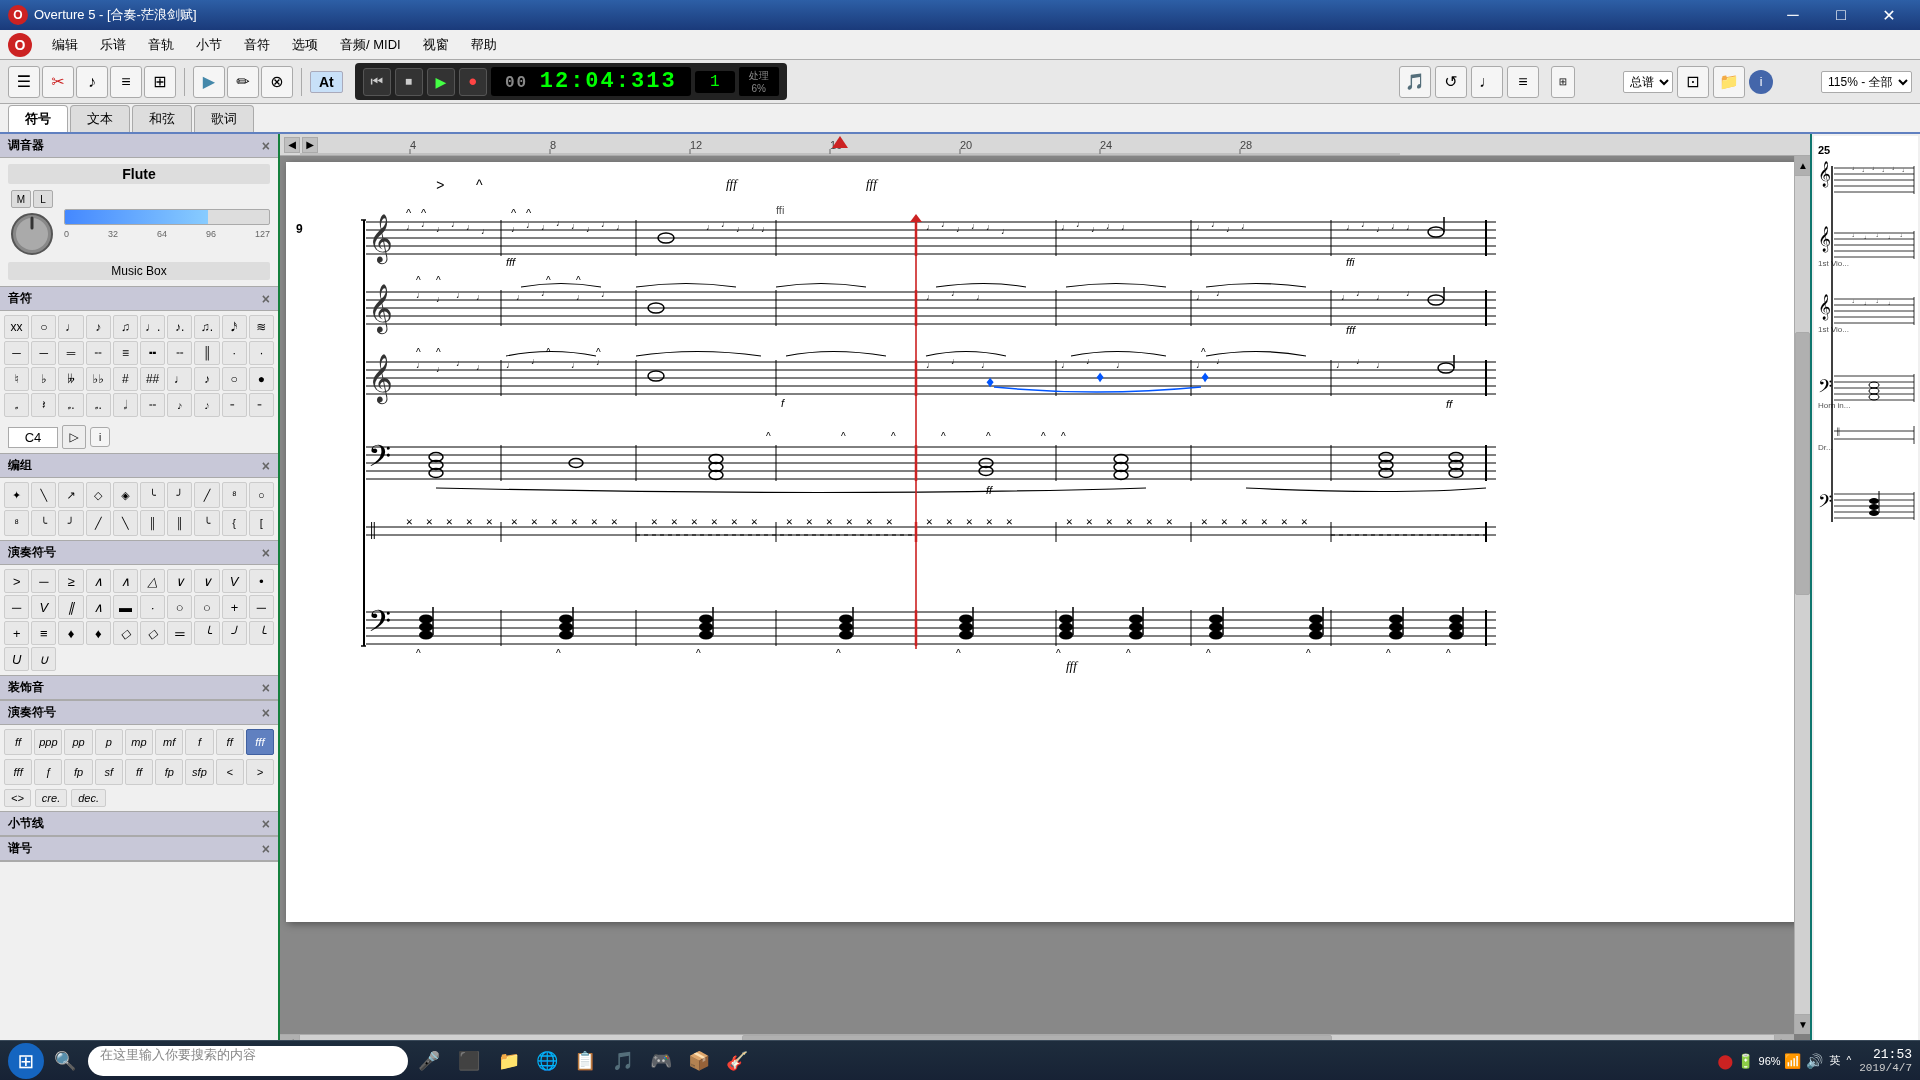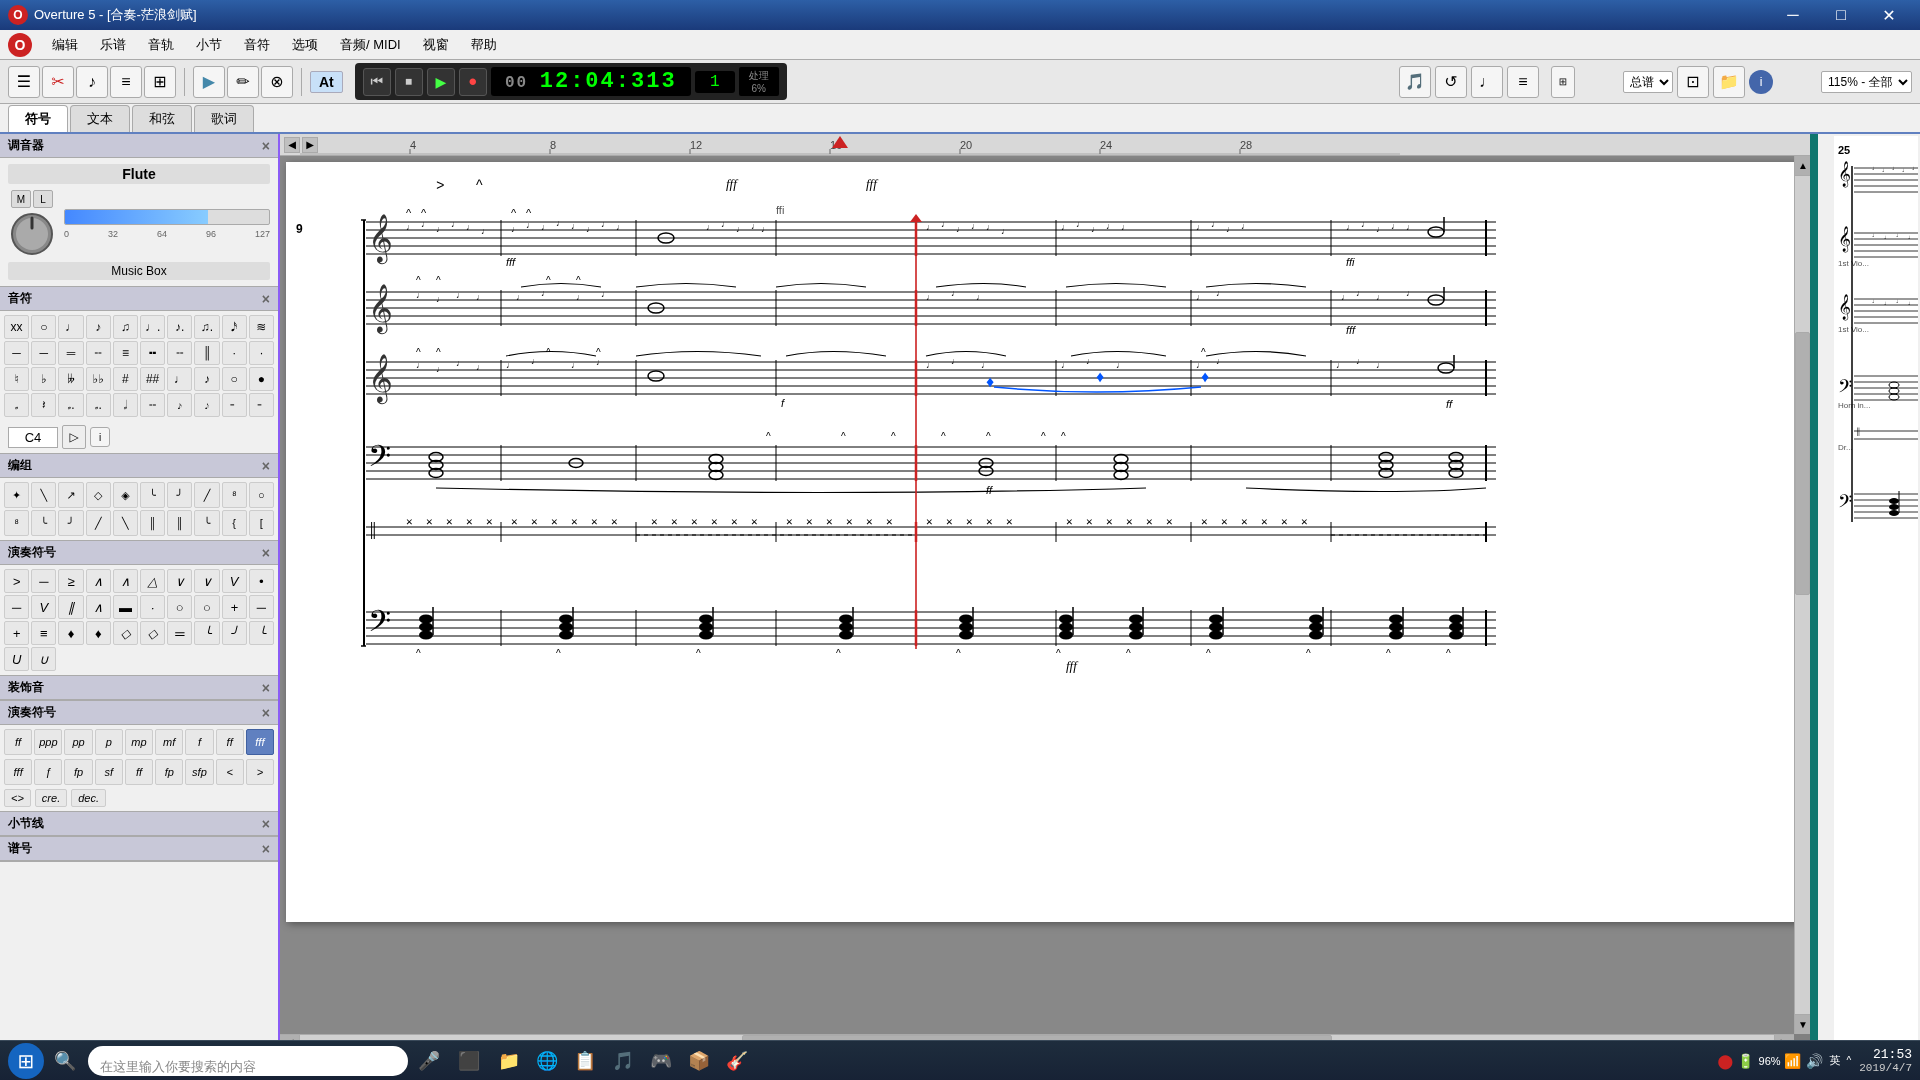--- a/index.html
+++ b/index.html
@@ -61,21 +61,21 @@
       width: 100%; height: 30px; background: #f0f0f0;
       display: flex; align-items: flex-end; padding: 0 8px;
       border-bottom: 2px solid #6080c0;
     }
     .tab { padding: 4px 16px; background: #ddd; border: 1px solid #aaa; border-bottom: none; border-radius: 4px 4px 0 0; cursor: pointer; font-size: 13px; margin-right: 2px; }
     .tab.active { background: white; font-weight: bold; }
 
     
     #left-panel {
       width: 280px; min-width: 280px; height: 100%;
-      background: #f0f0f0; border-right: 2px solid #8b5cf6;
+      background: #f0f0f0; border-right: 2px solid #15803d;
       display: flex; flex-direction: column; overflow-y: auto;
     }
 
     
     .panel-section { border-bottom: 1px solid #aaa; }
 
     
     #tone-controller { padding: 6px 8px; }
     .instrument-name { text-align: center; font-size: 14px; font-weight: bold; margin-bottom: 6px; background: #ddd; padding: 2px; border-radius: 2px; }
     .knob-area { display: flex; align-items: center; gap: 8px; }
@@ -110,33 +110,33 @@
     .dyn-text { font-size: 11px; padding: 2px 6px; background: #e8e8e8; border: 1px solid #ccc; cursor: pointer; border-radius: 2px; font-style: italic; }
 
     
     #score-area {
       flex: 1; background: #808080; overflow: hidden; position: relative;
     }
 
     
     #mini-score {
       width: 110px; min-width: 110px; background: #f0f0f0;
-      border-left: 8px solid #0f766e; overflow: hidden;
-      display: flex; flex-direction: column; padding-left: 14px;
+      border-left: 2px solid #0f766e; overflow: hidden;
+      display: flex; flex-direction: column;
     }
 
     
     #taskbar {
       position: absolute; bottom: 0; left: 0; right: 0; height: 40px;
       background: linear-gradient(to bottom, #1e2a3a, #1a2030);
       display: flex; align-items: center; padding: 0 8px; gap: 4px;
       border-top: 1px solid #3a4a5a;
     }
     .tb-start { width: 36px; height: 36px; background: #1565c0; border-radius: 50%; display: flex; align-items: center; justify-content: center; cursor: pointer; font-size: 20px; color: white; }
-    .tb-search { flex: 0 0 320px; height: 30px; background: white; border-radius: 15px; display: flex; align-items: flex-end; padding: 0 12px; gap: 6px; font-size: 13px; color: #666; cursor: text; }
+    .tb-search { flex: 0 0 320px; height: 30px; background: white; border-radius: 15px; display: flex; align-items: flex-start; padding: 0 12px; gap: 6px; font-size: 13px; color: #666; cursor: text; }
     .tb-icons { display: flex; gap: 2px; align-items: center; }
     .tb-icon { width: 36px; height: 36px; display: flex; align-items: center; justify-content: center; cursor: pointer; border-radius: 4px; font-size: 18px; color: white; }
     .tb-right { margin-left: auto; display: flex; align-items: center; gap: 8px; color: white; font-size: 12px; }
     .tb-clock { text-align: right; font-family: Liberation Mono, monospace; }
     .tb-clock-time { font-size: 13px; }
     .tb-clock-date { font-size: 11px; color: #ccc; }
     .sys-tray { display: flex; align-items: center; gap: 4px; }
     .sys-icon { font-size: 14px; cursor: pointer; }
 
     .panel-title-bar {

